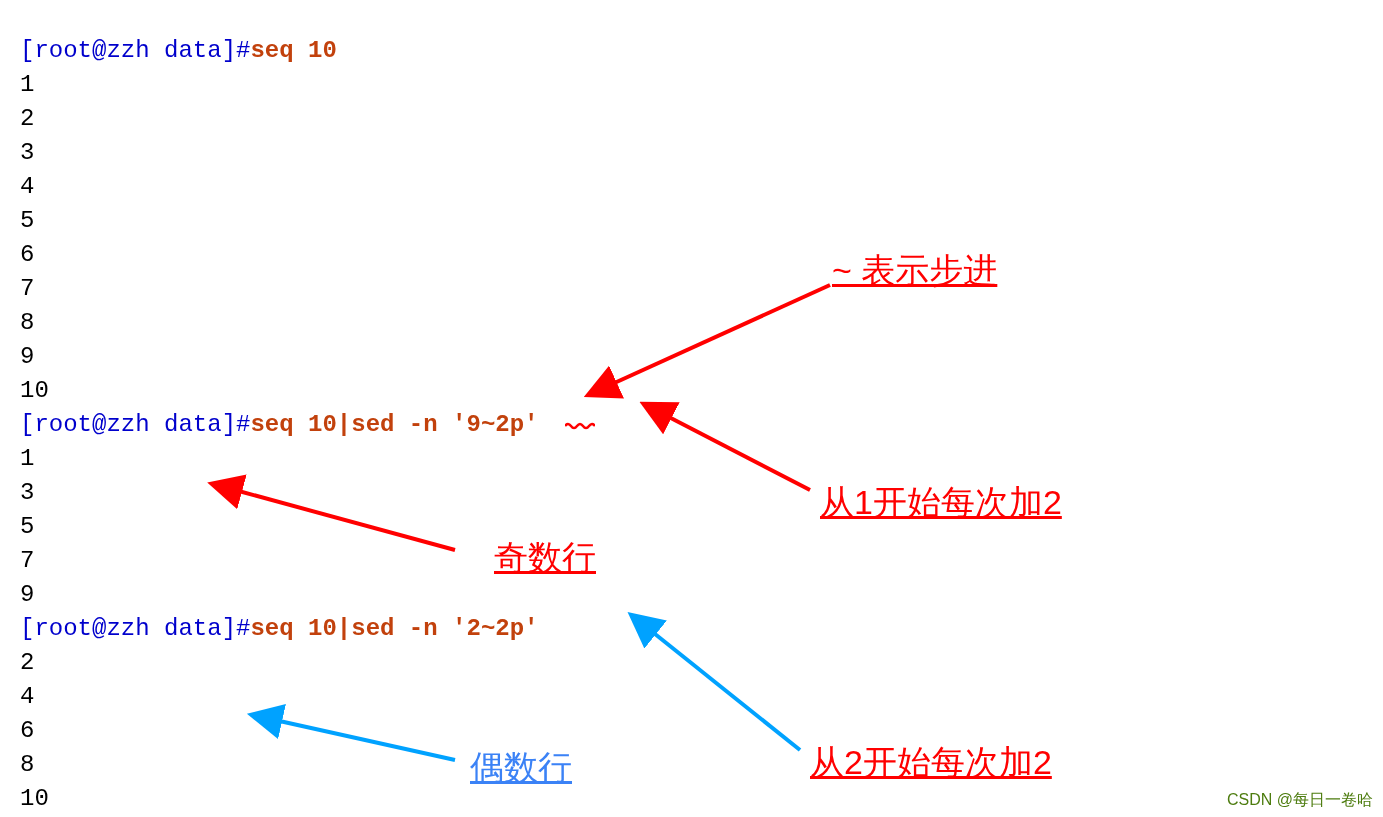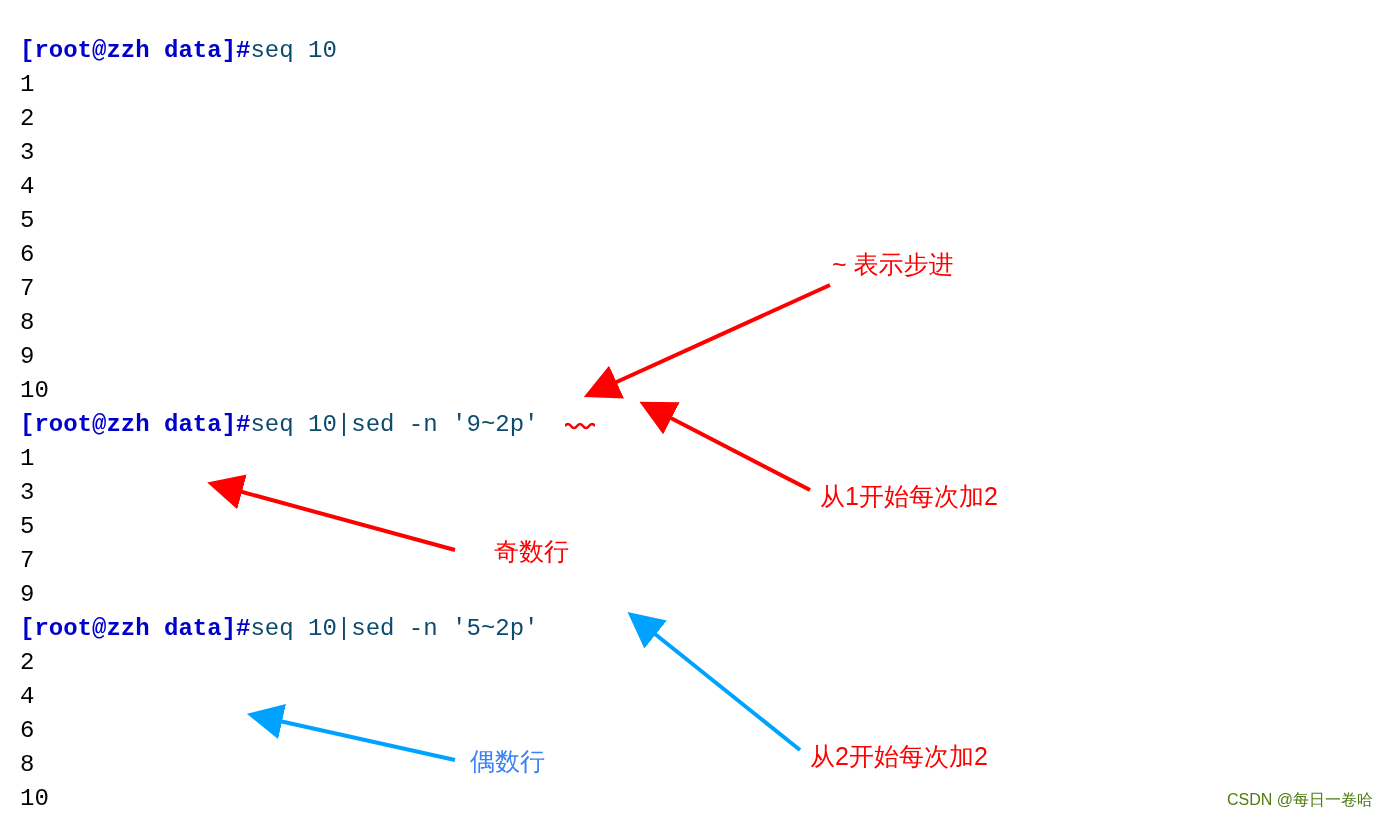--- a/index.html
+++ b/index.html
@@ -17,35 +17,36 @@
   .terminal {
     position: absolute;
     top: 0;
     left: 20px;
     white-space: pre;
     line-height: 34px;
     font-weight: bold;
   }
   .prompt {
     color: #0000cc;
-    font-weight: bold;
+    font-weight: normal;
   }
   .cmd {
-    color: #0c4a6e;
-    font-weight: normal;
+    color: #c2410c;
+    font-weight: bold;
   }
   .out {
     color: #000000;
     font-weight: normal;
   }
   .anno {
     position: absolute;
     font-family: -apple-system, "PingFang SC", "Microsoft YaHei", sans-serif;
-    font-size: 25px;
+    font-size: 34px;
     white-space: nowrap;
+    text-decoration: underline;
   }
   .red { color: #ff0000; }
   .blue { color: #3b82f6; }
   svg.overlay {
     position: absolute;
     top: 0;
     left: 0;
     width: 1383px;
     height: 817px;
     pointer-events: none;
@@ -78,21 +79,21 @@
 <span class="out">7</span>
 <span class="out">8</span>
 <span class="out">9</span>
 <span class="out">10</span>
 <span class="prompt">[root@zzh data]#</span><span class="cmd">seq 10|sed -n '9~2p'</span>
 <span class="out">1</span>
 <span class="out">3</span>
 <span class="out">5</span>
 <span class="out">7</span>
 <span class="out">9</span>
-<span class="prompt">[root@zzh data]#</span><span class="cmd">seq 10|sed -n '5~2p'</span>
+<span class="prompt">[root@zzh data]#</span><span class="cmd">seq 10|sed -n '2~2p'</span>
 <span class="out">2</span>
 <span class="out">4</span>
 <span class="out">6</span>
 <span class="out">8</span>
 <span class="out">10</span>
 </div>
 
 <svg class="squiggle" style="left:565px; top:422px;" viewBox="0 0 30 8">
   <path d="M0 4 Q 3 0 6 4 T 12 4 T 18 4 T 24 4 T 30 4" stroke="#ff0000" stroke-width="2.5" fill="none"></path>
 </svg>

